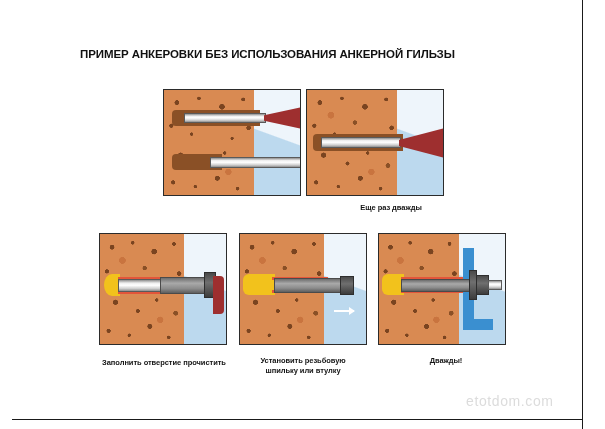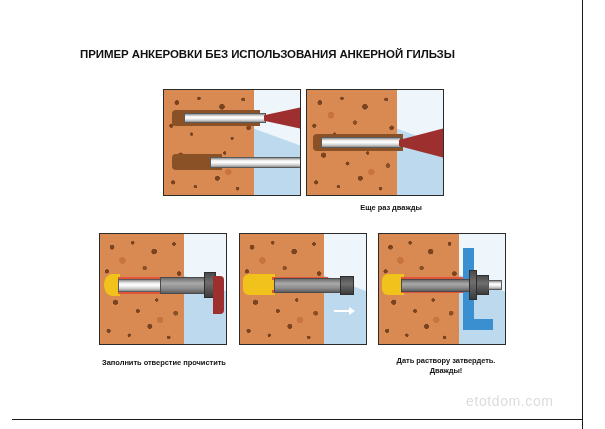--- a/index.html
+++ b/index.html
@@ -234,39 +234,42 @@
 
     <div class="grout" style="left:3px; top:40px; width:32px; height:21px;
          border-radius:6px 0 0 6px;"></div>
     <div class="groutline" style="left:32px; top:43px; width:56px; height:3px;"></div>
     <div class="groutline" style="left:32px; top:56px; width:56px; height:3px;"></div>
     <div class="rod" style="left:34px; top:44px; width:68px; height:15px;"></div>
     <div class="nut" style="left:100px; top:42px; width:14px; height:19px;"></div>
     <div class="arrow" style="left:94px; top:76px; width:20px;"></div>
   </div>
 
+  <div class="caption" style="left:235px; top:356px; width:136px;">
+    <div>Установить резьбовую</div>
+    <div>шпильку или втулку</div>
+  </div>
 
   <div class="panel" style="left:378px; top:233px; width:128px; height:112px;">
     <div class="brick" style="width:82px;"></div>
     <div class="air" style="width:46px;"></div>
 
     <div class="grout" style="left:3px; top:40px; width:22px; height:21px;
          border-radius:6px 0 0 6px;"></div>
     <div class="groutline" style="left:22px; top:43px; width:62px; height:3px;"></div>
     <div class="groutline" style="left:22px; top:56px; width:62px; height:3px;"></div>
 
     <div class="bracket" style="left:84px; top:14px; width:11px; height:82px;"></div>
     <div class="bracket" style="left:84px; top:85px; width:30px; height:11px;"></div>
 
     <div class="rod" style="left:22px; top:45px; width:72px; height:13px;"></div>
     <div class="nut" style="left:90px; top:36px; width:8px; height:30px;"></div>
     <div class="nut" style="left:97px; top:41px; width:13px; height:20px;"></div>
     <div class="tube" style="left:109px; top:46px; width:14px; height:10px;"></div>
   </div>
 
   <div class="caption" style="left:378px; top:356px; width:136px;">
-    <div>Дать раствору затвердеть.</div>
     <div>Дважды!</div>
   </div>
 
   <div id="watermark">etotdom.com</div>
 
 </div>
 
 </body></html>

